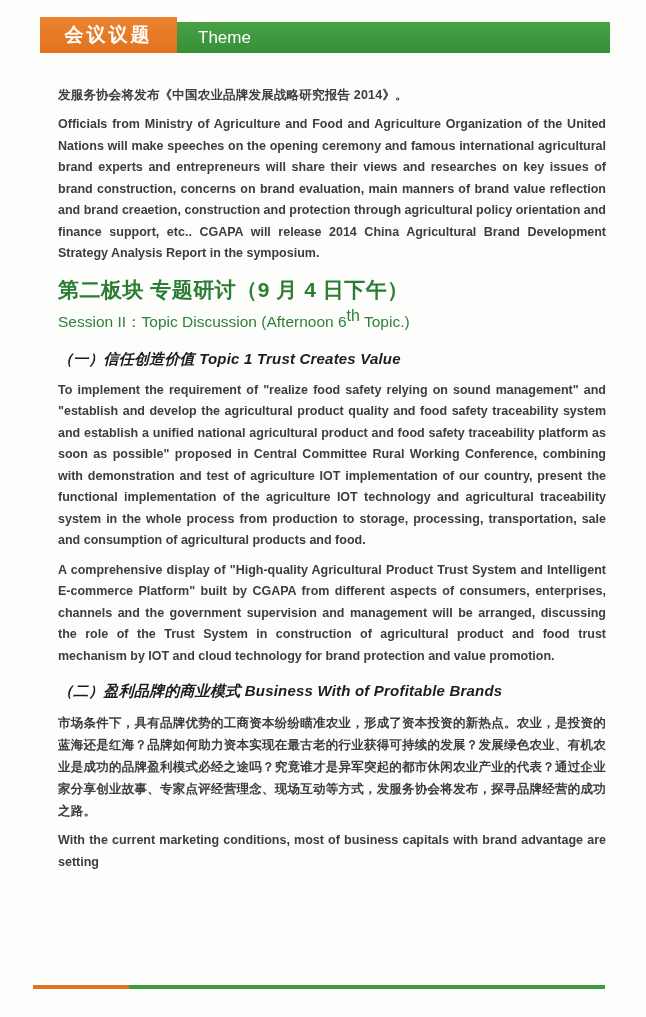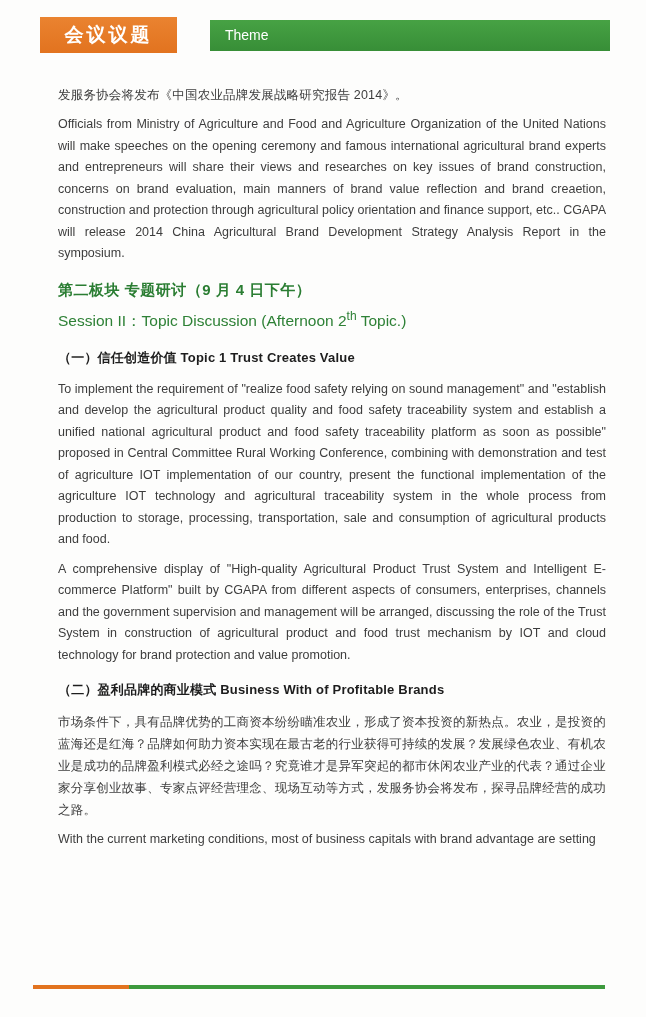--- a/index.html
+++ b/index.html
@@ -9,64 +9,64 @@
     margin:0 auto;
     background:#fdfdfc;
     overflow:hidden;
     font-family:"Liberation Sans","DejaVu Sans",sans-serif;
     -webkit-font-smoothing:antialiased;
   }
 
   
   .header {
     position:absolute; top:17px; left:40px; right:36px;
-    display:flex; align-items:center;
+    display:flex; align-items:flex-end;
   }
   .header-tab {
     width:137px; height:36px;
     background:linear-gradient(180deg,#ea8330 0%,#e2731f 100%);
     color:#ffffff;
     font-size:19px; font-weight:bold; letter-spacing:3px;
     display:flex; align-items:center; justify-content:center;
   }
   .header-bar {
     flex:1; height:31px;
     background:linear-gradient(180deg,#47a244 0%,#378e37 100%);
     color:#ffffff;
-    font-size:14px; line-height:31px;
-    padding-left:15px;
-    margin-left:33px;
+    font-size:17px; line-height:31px;
+    padding-left:21px;
   }
 
   
   .content {
     position:absolute; top:84px; left:58px; width:548px;
     color:#3d3d3d;
     font-size:12.5px;
   }
   .content p {
     margin:0 0 8px 0;
     text-align:justify;
     line-height:21.5px;
+    font-weight:bold;
   }
   p.zh { line-height:22px; letter-spacing:0.2px; }
 
   .session-heading { margin:12px 0 10px 0; }
   .session-zh {
-    color:#2a7d32; font-weight:bold; font-size:15px; line-height:26px;
+    color:#2a7d32; font-weight:bold; font-size:21px; line-height:26px;
     letter-spacing:0.5px;
   }
   .session-en {
     color:#2e8136; font-size:15.5px; line-height:26px;
   }
-  .session-en sup { font-size:12px; }
+  .session-en sup { font-size:16px; }
 
   .topic-heading {
-    color:#1d1d1d; font-weight:bold; font-size:13px;
-    line-height:24px; margin:12px 0 9px 0; letter-spacing:0.2px;
+    color:#1d1d1d; font-weight:bold; font-size:15px;
+    line-height:24px; margin:12px 0 9px 0; letter-spacing:0.2px;font-style:italic;
   }
 
   
   .footer-bar {
     position:absolute; left:33px; bottom:28px; width:572px; height:4px;
     display:flex;
   }
   .footer-orange { width:96px; background:#e2731f; }
   .footer-green  { flex:1; background:#3d9a3d; }
 </style>
@@ -81,21 +81,21 @@
   </div>
 
   <div class="content">
 
     <p class="zh">发服务协会将发布《中国农业品牌发展战略研究报告 2014》。</p>
 
     <p>Officials from Ministry of Agriculture and Food and Agriculture Organization of the United Nations will make speeches on the opening ceremony and famous international agricultural brand experts and entrepreneurs will share their views and researches on key issues of brand construction, concerns on brand evaluation, main manners of brand value reflection and brand creaetion, construction and protection through agricultural policy orientation and finance support, etc.. CGAPA will release 2014 China Agricultural Brand Development Strategy Analysis Report in the symposium.</p>
 
     <div class="session-heading">
       <div class="session-zh">第二板块 专题研讨（9 月 4 日下午）</div>
-      <div class="session-en"><span>Session II：Topic Discussion (Afternoon 2</span><sup>th</sup><span> Topic.)</span></div>
+      <div class="session-en"><span>Session II：Topic Discussion (Afternoon 6</span><sup>th</sup><span> Topic.)</span></div>
     </div>
 
     <div class="topic-heading">（一）信任创造价值 Topic 1  Trust Creates Value</div>
 
 
     <p>To implement the requirement of "realize food safety relying on sound management" and "establish and develop the agricultural product quality and food safety traceability system and establish a unified national agricultural product and food safety traceability platform as soon as possible" proposed in Central Committee Rural Working Conference, combining with demonstration and test of agriculture IOT implementation of our country, present the functional implementation of the agriculture IOT technology and agricultural traceability system in the whole process from production to storage, processing, transportation, sale and consumption of agricultural products and food.</p>
 
 
     <p>A comprehensive display of "High-quality Agricultural Product Trust System and Intelligent E-commerce Platform" built by CGAPA from different aspects of consumers, enterprises, channels and the government supervision and management will be arranged, discussing the role of the Trust System in construction of agricultural product and food trust mechanism by IOT and cloud technology for brand protection and value promotion.</p>
 

